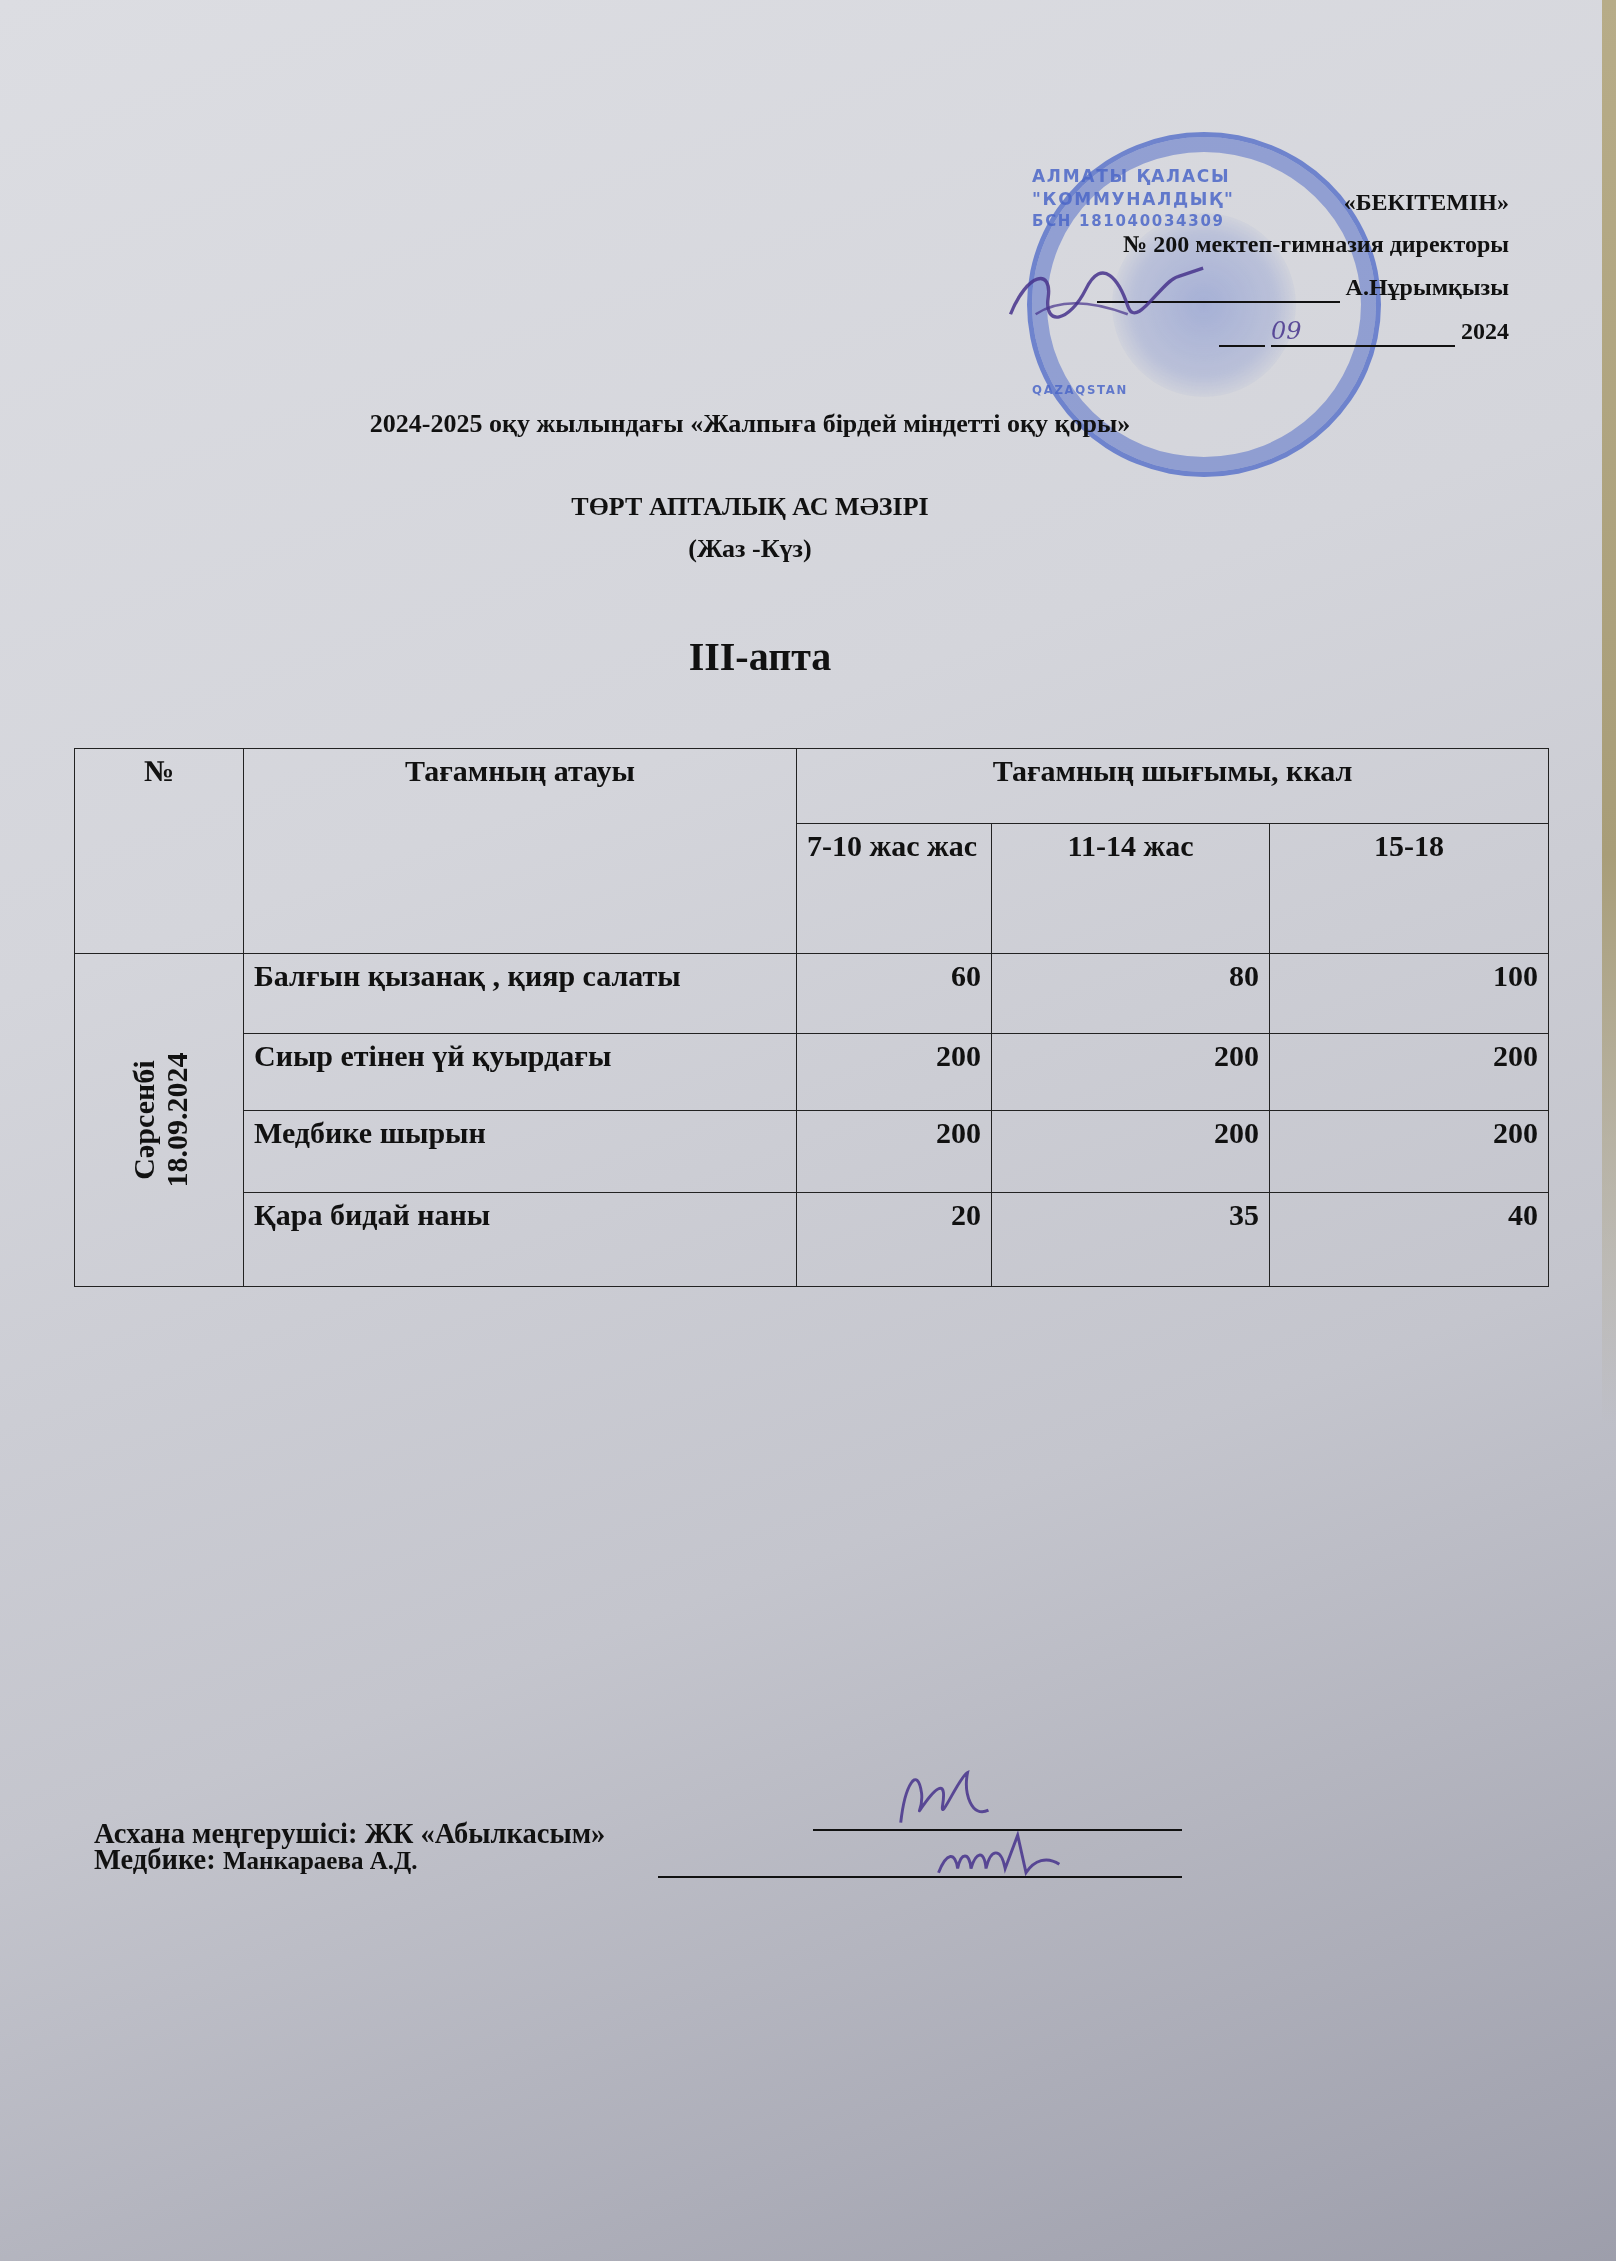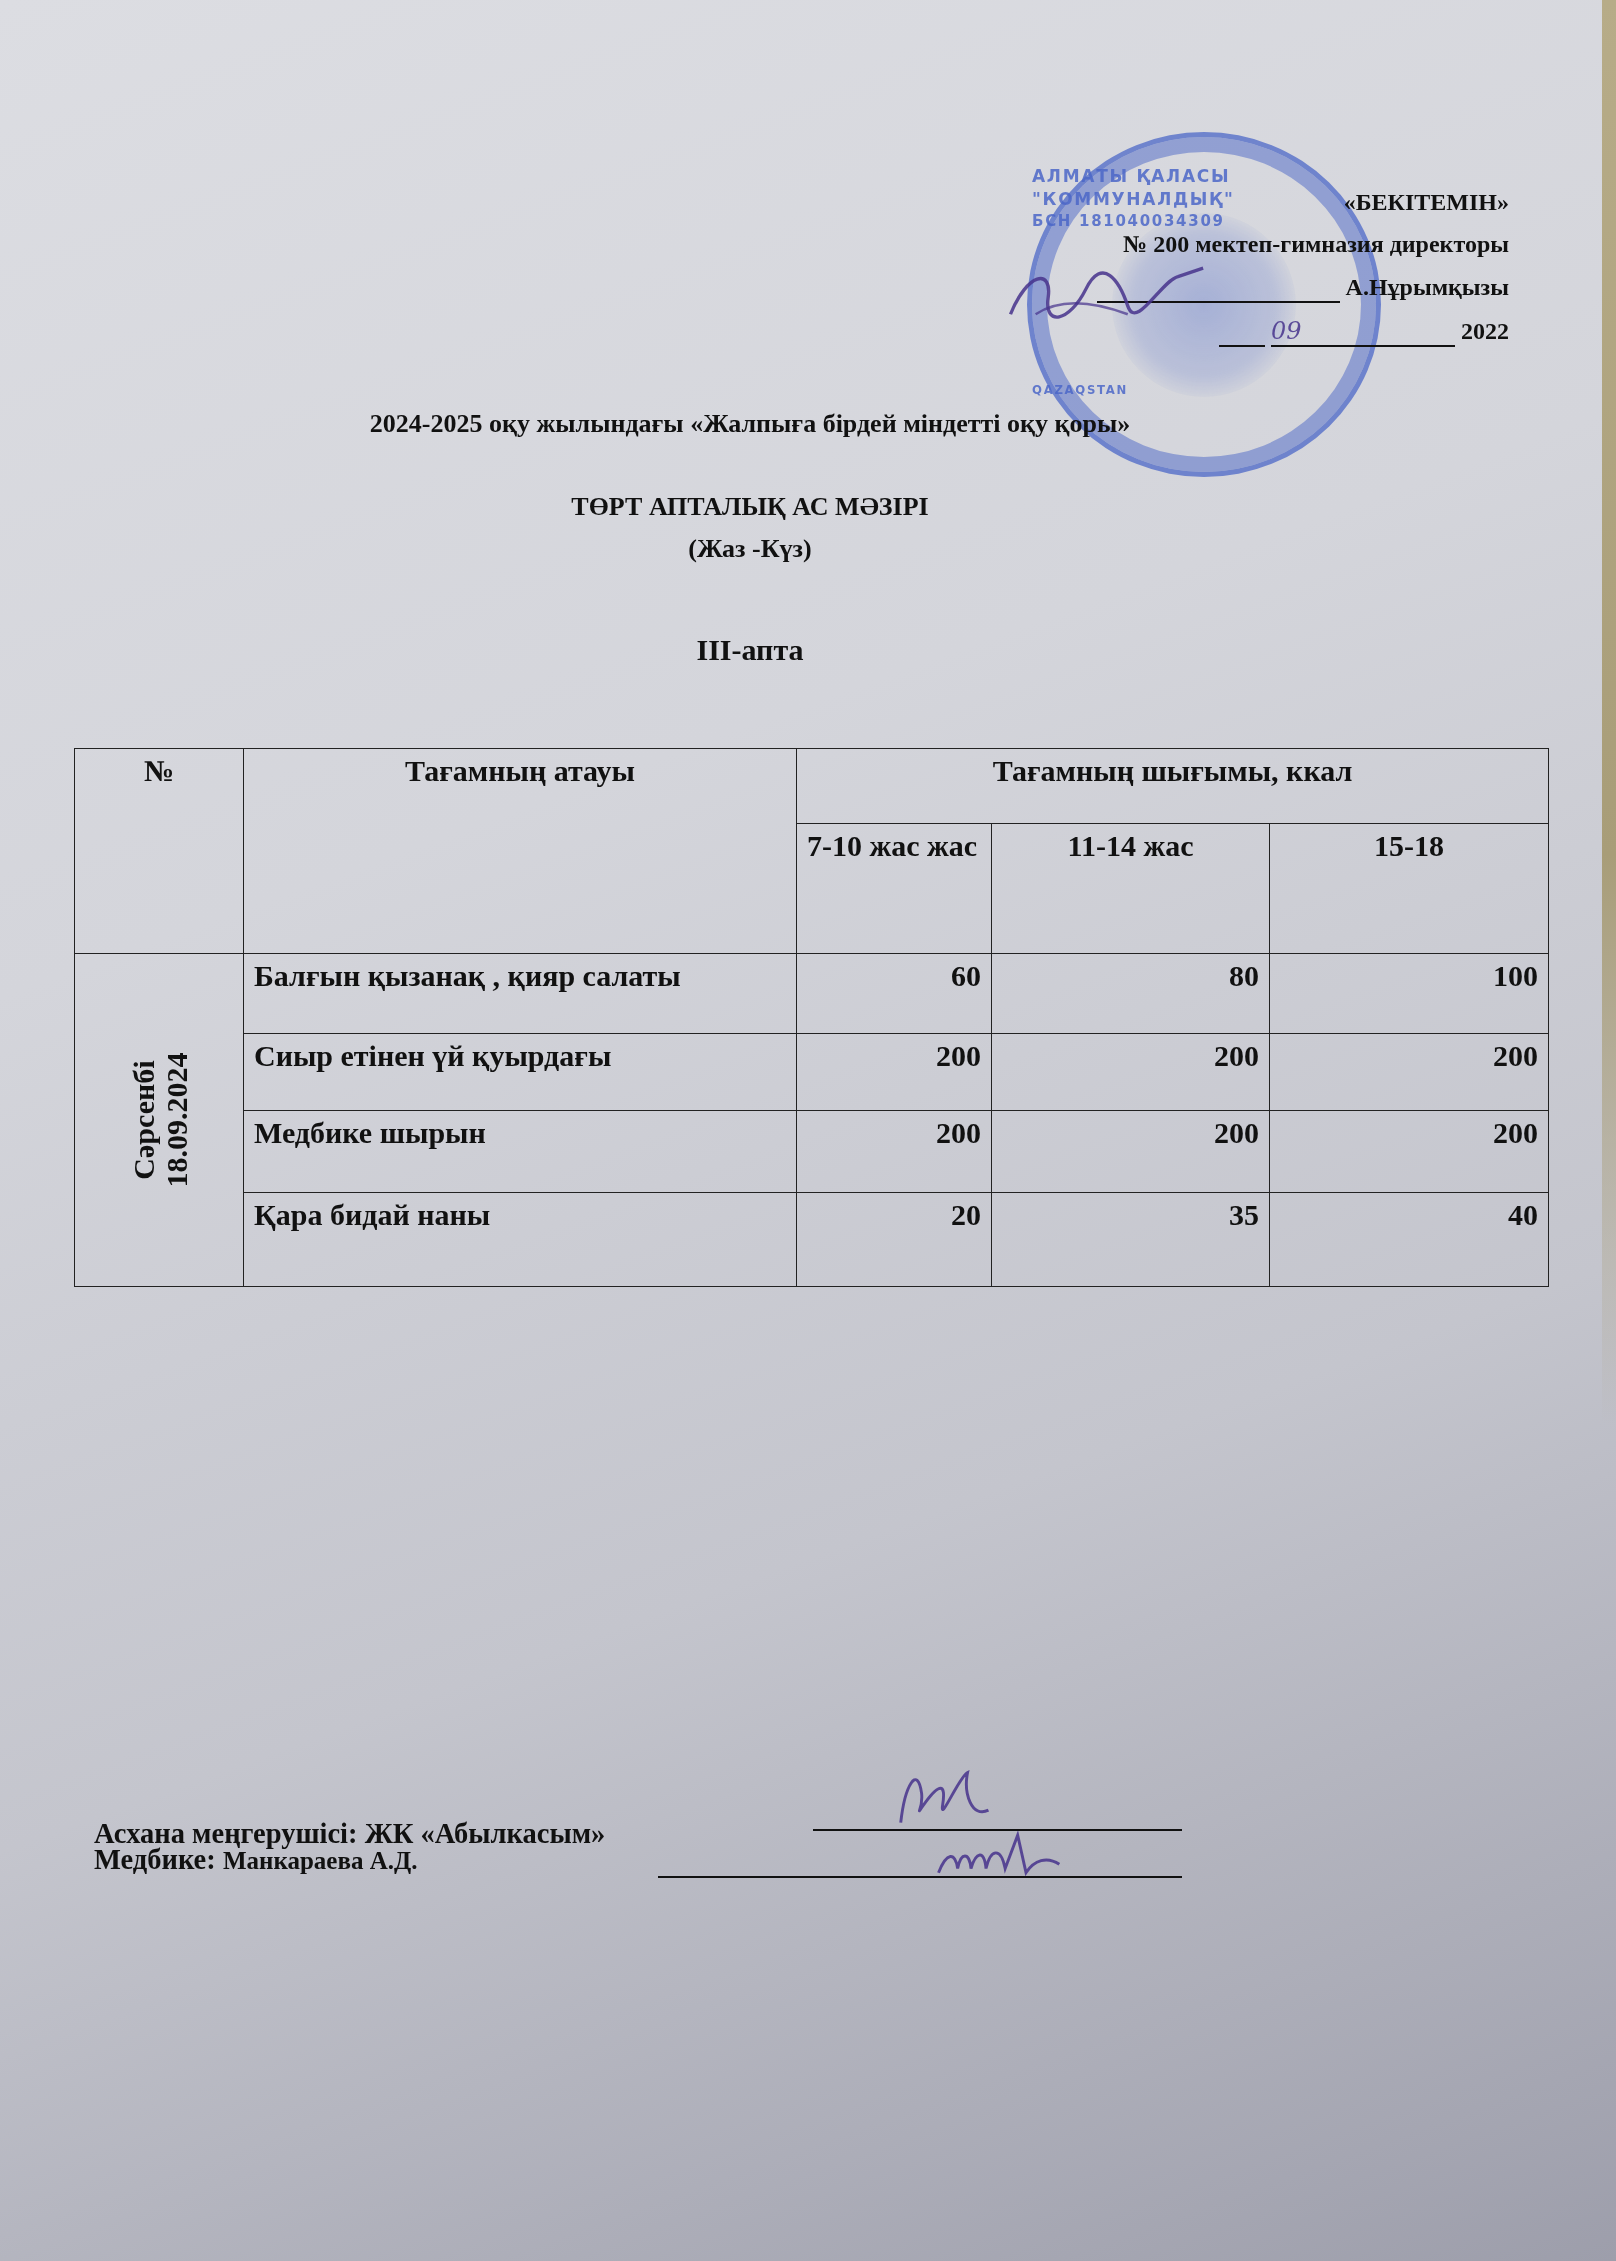--- a/index.html
+++ b/index.html
@@ -48,21 +48,21 @@
     position: absolute; font-family: "DejaVu Serif", serif; font-style: italic;
     color: rgba(70, 50, 140, 0.85); pointer-events: none;
   }
 
   
   .title { position: absolute; left: 0; width: 1500px; text-align: center; font-weight: bold; font-size: 26px; white-space: nowrap; }
   .title.t1 { top: 409px; }
   .title.t2 { top: 450px; }
   .title.t3 { top: 492px; }
   .title.t4 { top: 534px; }
-  .title.week { top: 633px; font-size: 30px; }
+  .title.week { top: 633px; font-size: 40px; margin-left: 10px; }
 
   
   .menu-table {
     position: absolute; left: 74px; top: 748px; width: 1475px;
     border-collapse: collapse; table-layout: fixed;
     font-size: 30px; font-weight: bold;
   }
   .menu-table td, .menu-table th {
     border: 1.7px solid #222; padding: 5px 10px; vertical-align: top;
     font-weight: bold;
@@ -112,21 +112,21 @@
 
   <div class="approve l1">«БЕКІТЕМІН»</div>
   <div class="approve l2">№ 200 мектеп-гимназия директоры</div>
   <div class="approve l3">
     <span class="sign-line" style="width:243px;">&nbsp;</span>
     <span>А.Нұрымқызы</span>
   </div>
   <div class="approve l4">
     <span class="sign-line" style="width:46px;">&nbsp;</span>
     <span class="sign-line" style="width:184px; font-family:'DejaVu Serif',serif; font-style:italic; font-weight:normal; color:rgba(70,50,140,0.85); text-align:left;">09</span>
-    <span>2022</span>
+    <span>2024</span>
   </div>
 
   <svg class="signature" style="left:1002px; top:264px;" width="218" height="67" viewBox="0 0 260 80">
     <path d="M10 60 C 30 10, 60 5, 55 40 S 80 70, 100 30 S 140 20, 150 50 S 190 20, 210 15 L 240 5" fill="none" stroke="rgba(70,50,140,0.85)" stroke-width="4"></path>
     <path d="M40 60 C 70 40, 110 45, 150 60" fill="none" stroke="rgba(70,50,140,0.7)" stroke-width="3"></path>
   </svg>
 
   <div class="title t1">2024-2025 оқу жылындағы  «Жалпыға бірдей міндетті оқу қоры»</div>
   <div class="title t3">ТӨРТ АПТАЛЫҚ АС МӘЗІРІ</div>
   <div class="title t4">(Жаз -Күз)</div>

